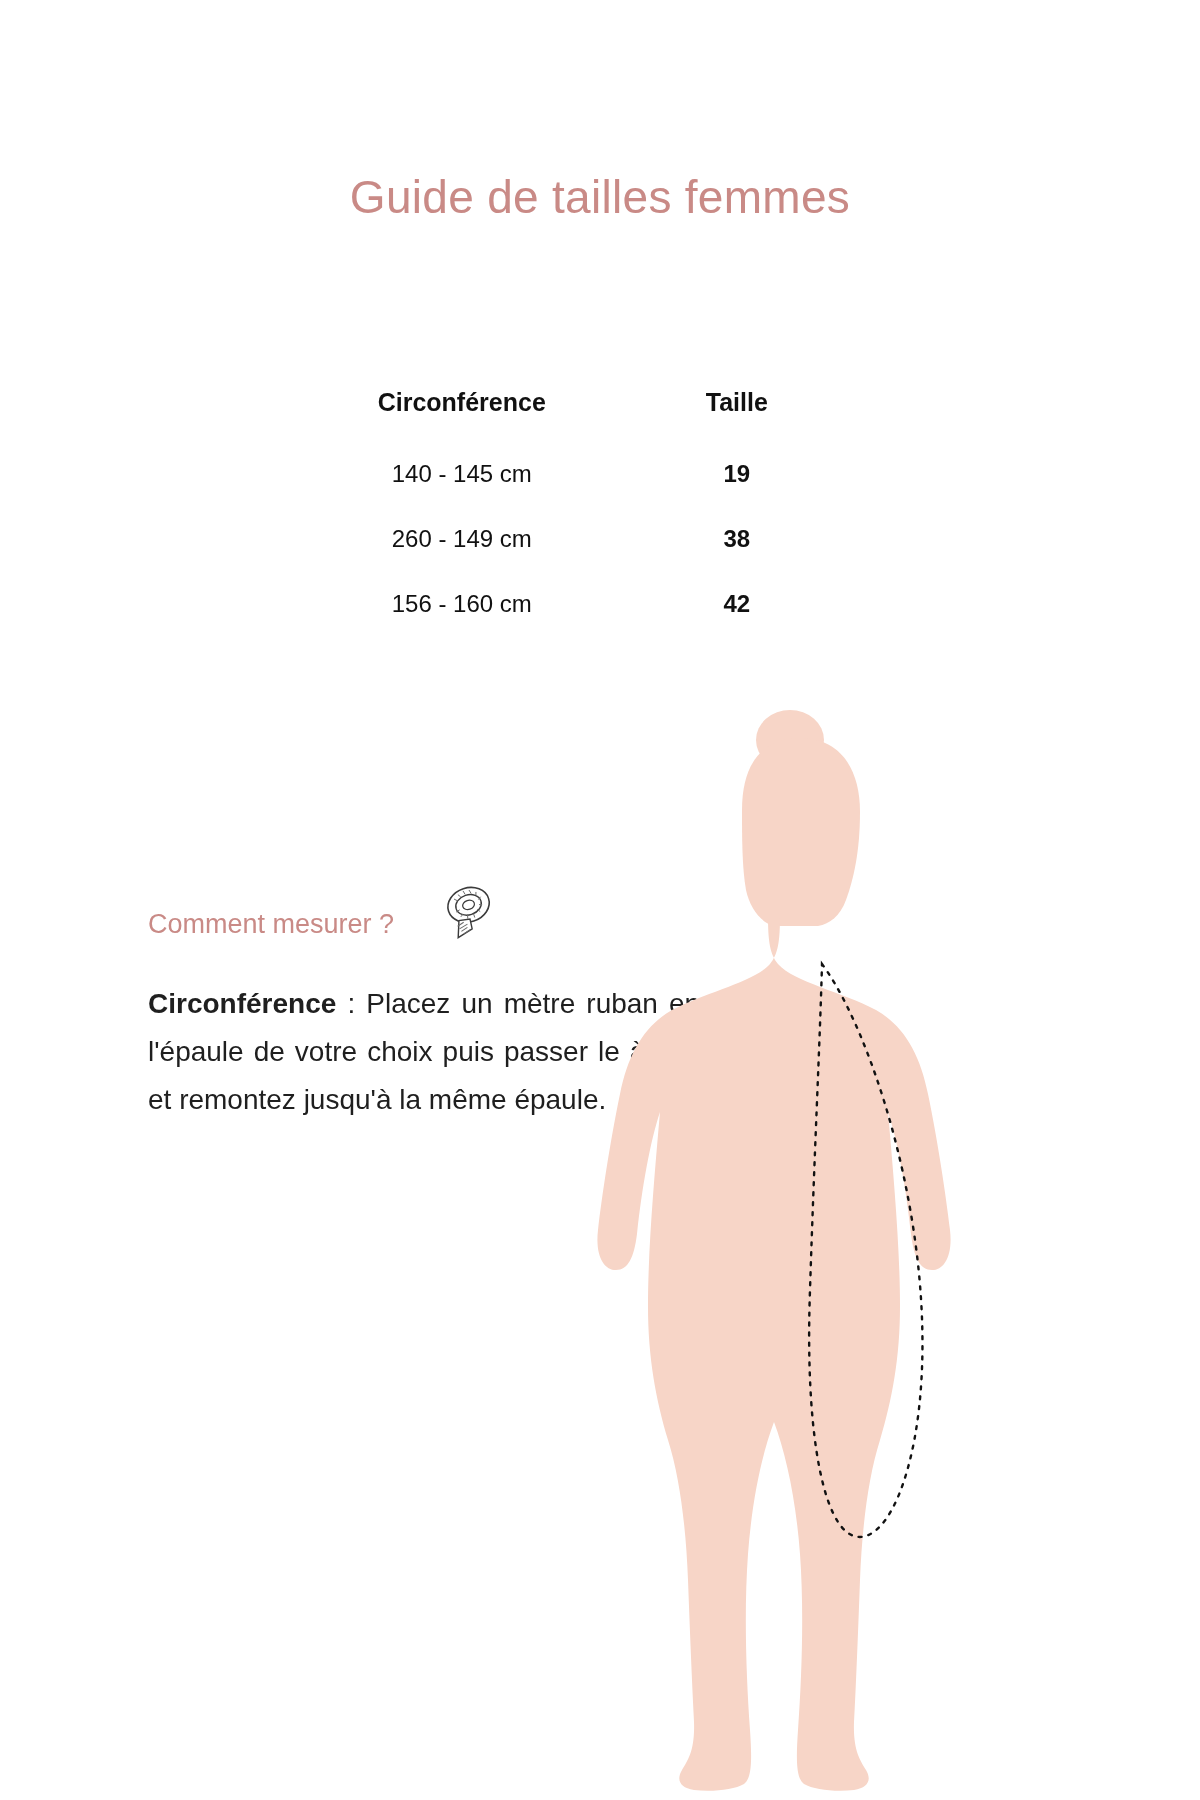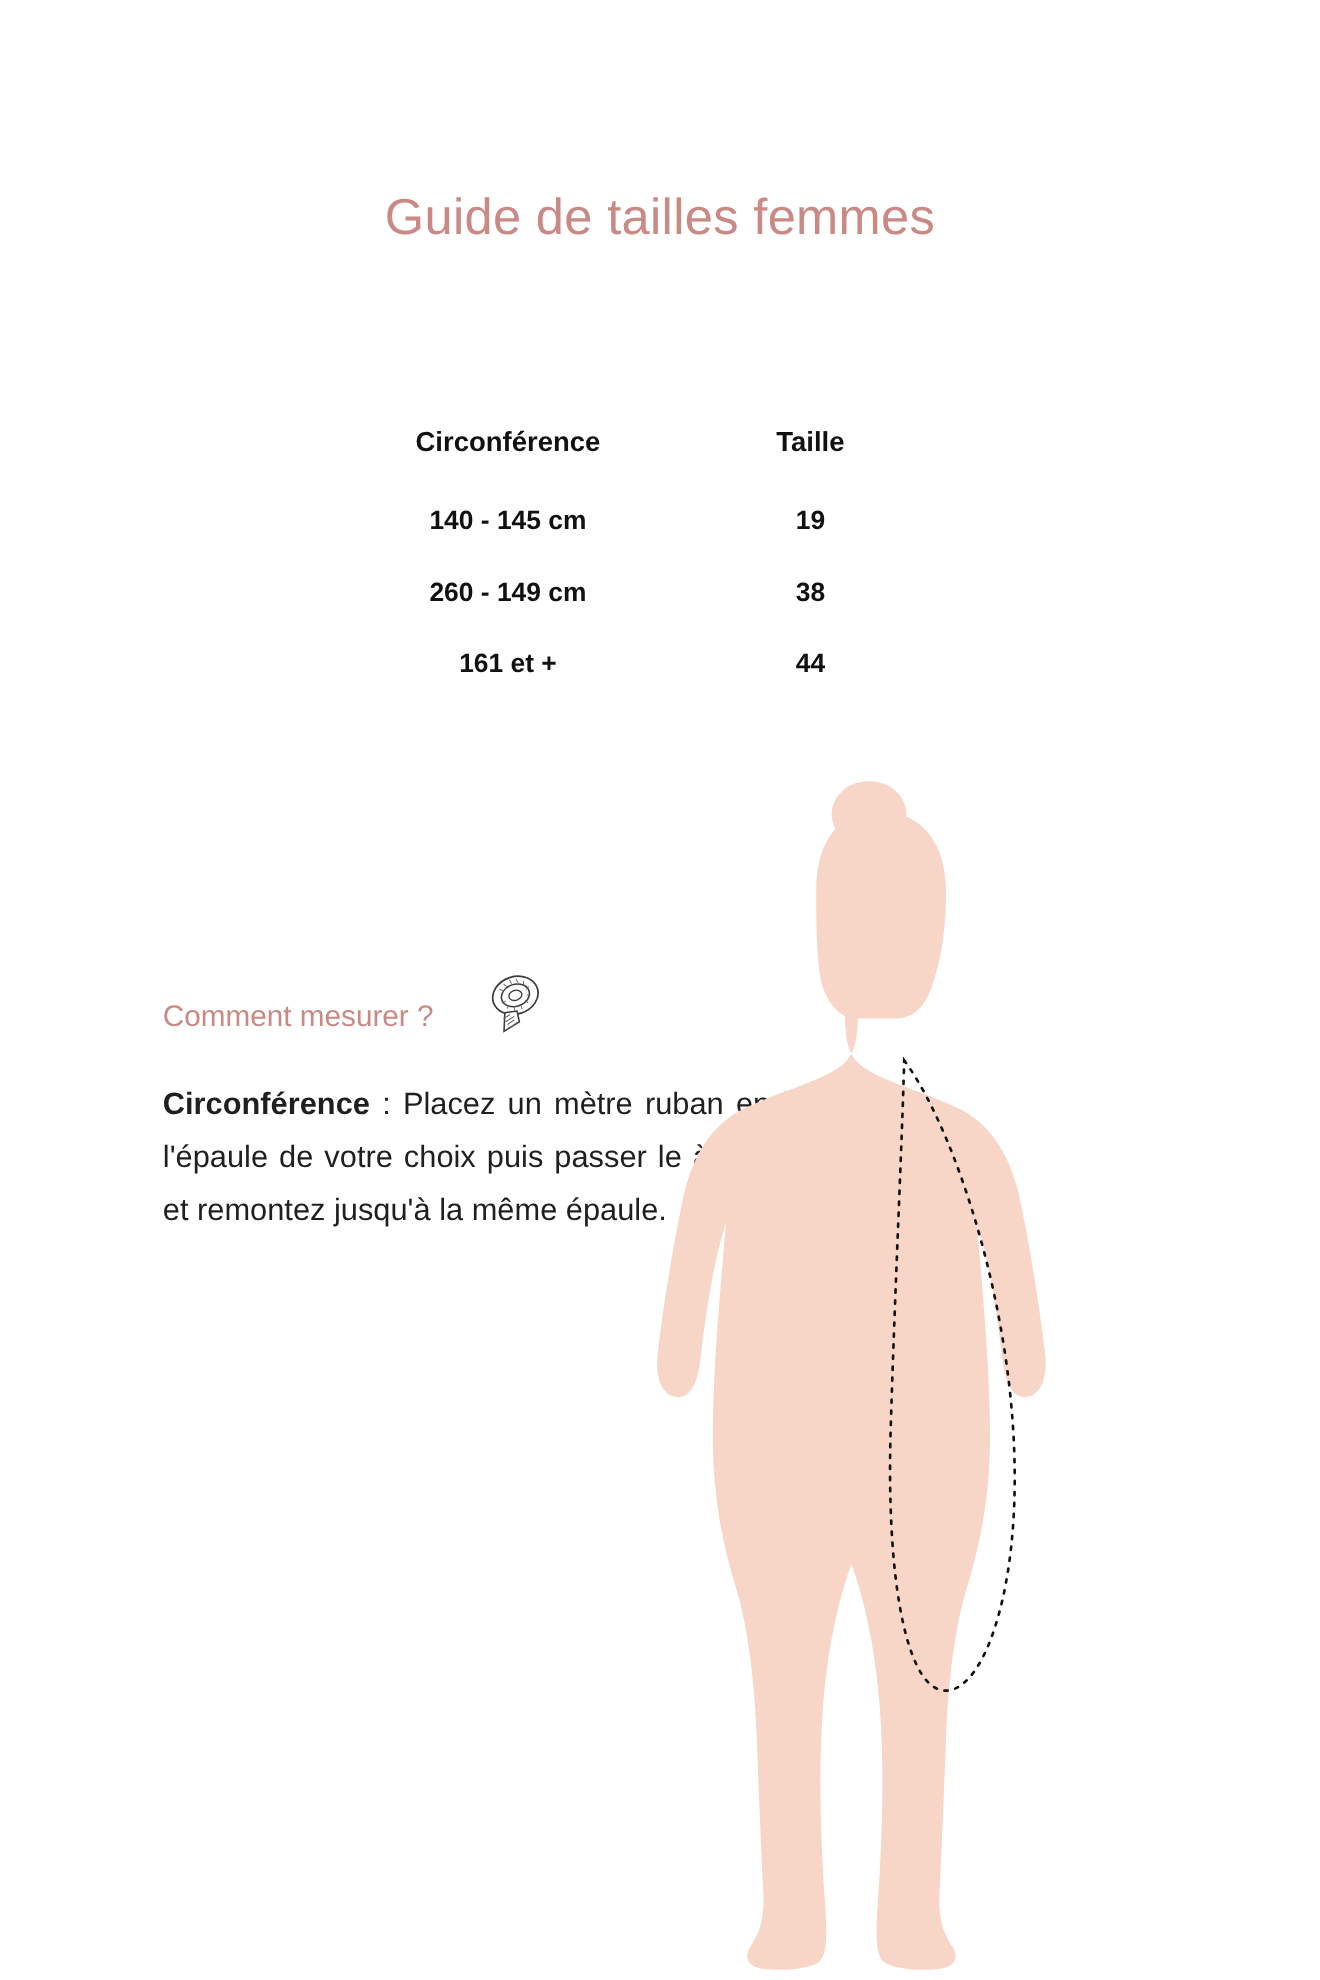--- a/index.html
+++ b/index.html
@@ -68,21 +68,21 @@
     padding-bottom: 6px;
   }
   .size-table thead th.col-circ {
     padding-right: 30px;
   }
   .size-table thead th.col-size {
     padding-right: 40px;
   }
   .size-table tbody td.col-circ {
     font-size: 24px;
-    font-weight: 700;
+    font-weight: 400;
     color: #111;
     padding-right: 30px;
   }
   .size-table tbody td.col-size {
     font-size: 24px;
     font-weight: 700;
     color: #111;
     padding-right: 40px;
   }
 
@@ -150,22 +150,22 @@
       <tbody>
         <tr>
           <td class="col-circ">140 - 145 cm</td>
           <td class="col-size">19</td>
         </tr>
         <tr>
           <td class="col-circ">260 - 149 cm</td>
           <td class="col-size">38</td>
         </tr>
         <tr>
-          <td class="col-circ">161 et +</td>
-          <td class="col-size">44</td>
+          <td class="col-circ">156 - 160 cm</td>
+          <td class="col-size">42</td>
         </tr>
       </tbody>
     </table>
   </div>
 
   <div class="howto">
     <div class="howto-head">
       <div class="howto-title">Comment mesurer ?</div>
       <span class="tape-icon">
         <svg viewBox="0 0 72 62" width="72" height="62" xmlns="http://www.w3.org/2000/svg">

